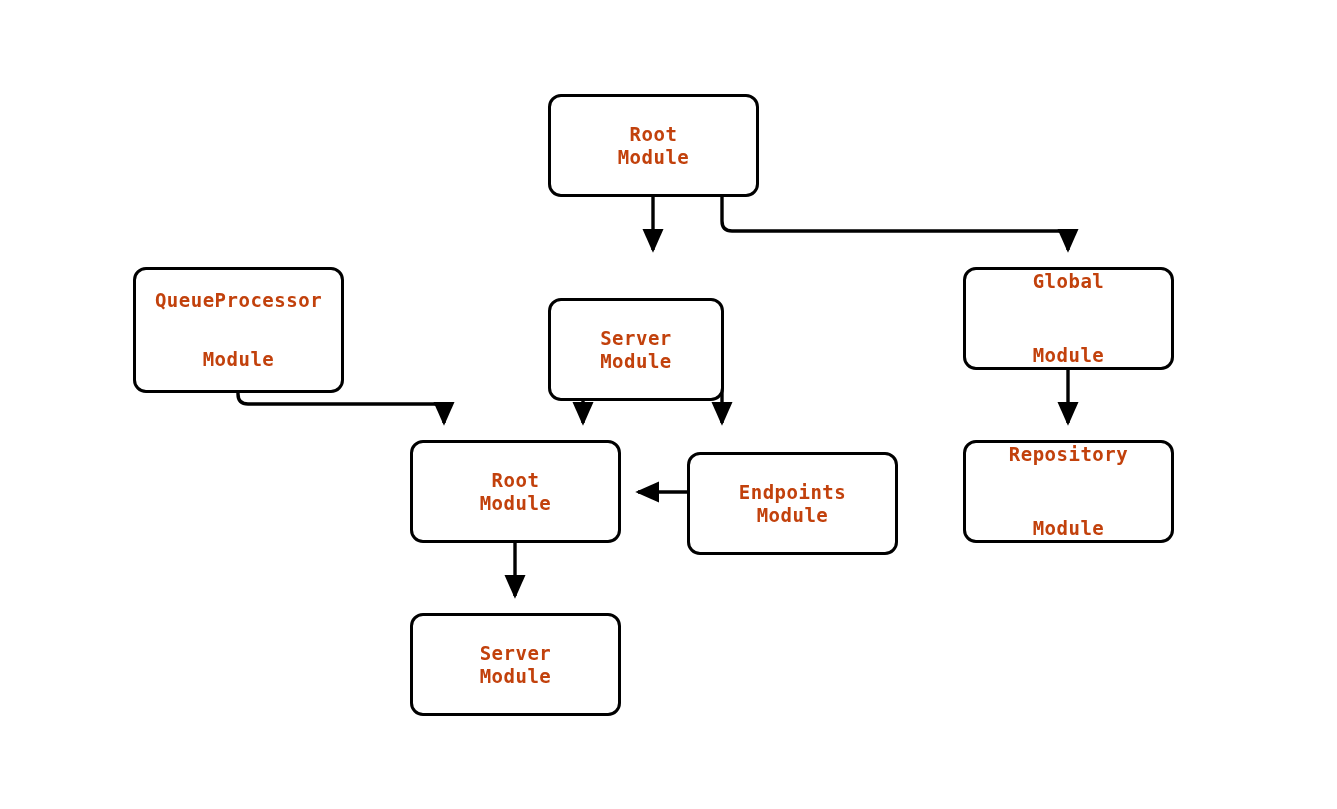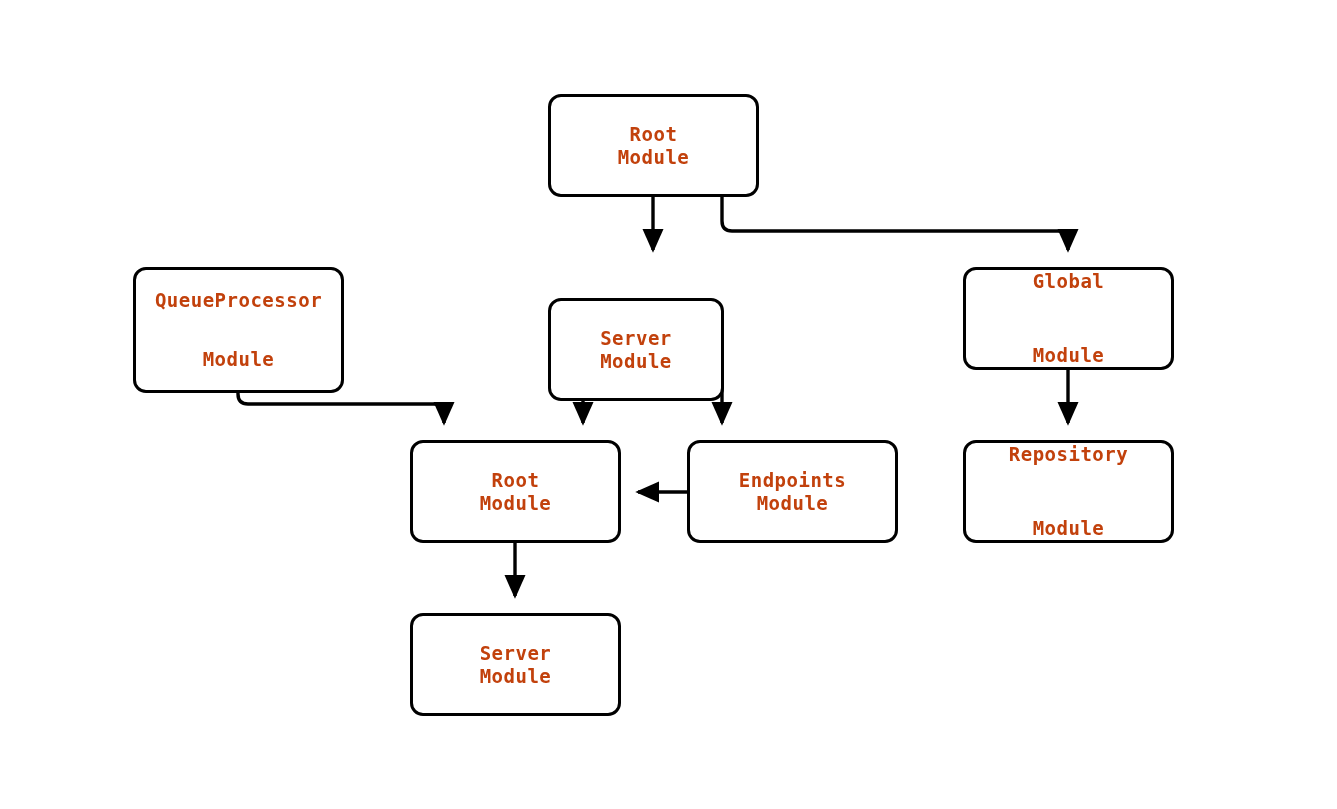--- a/index.html
+++ b/index.html
@@ -97,21 +97,21 @@
   <div class="node" style="left:963px; top:267px; width:211px; height:103px;justify-content:space-between;">
     <div class="node-line">Global</div>
     <div class="node-line">Module</div>
   </div>
 
   <div class="node" style="left:410px; top:440px; width:211px; height:103px;">
     <div class="node-line">Root</div>
     <div class="node-line">Module</div>
   </div>
 
-  <div class="node" style="left:687px; top:440px; width:211px; height:103px;">
+  <div class="node" style="left:687px; top:452px; width:211px; height:103px;">
     <div class="node-line">Endpoints</div>
     <div class="node-line">Module</div>
   </div>
 
   <div class="node" style="left:963px; top:440px; width:211px; height:103px;justify-content:space-between;">
     <div class="node-line">Repository</div>
     <div class="node-line">Module</div>
   </div>
 
   <div class="node" style="left:410px; top:613px; width:211px; height:103px;">

